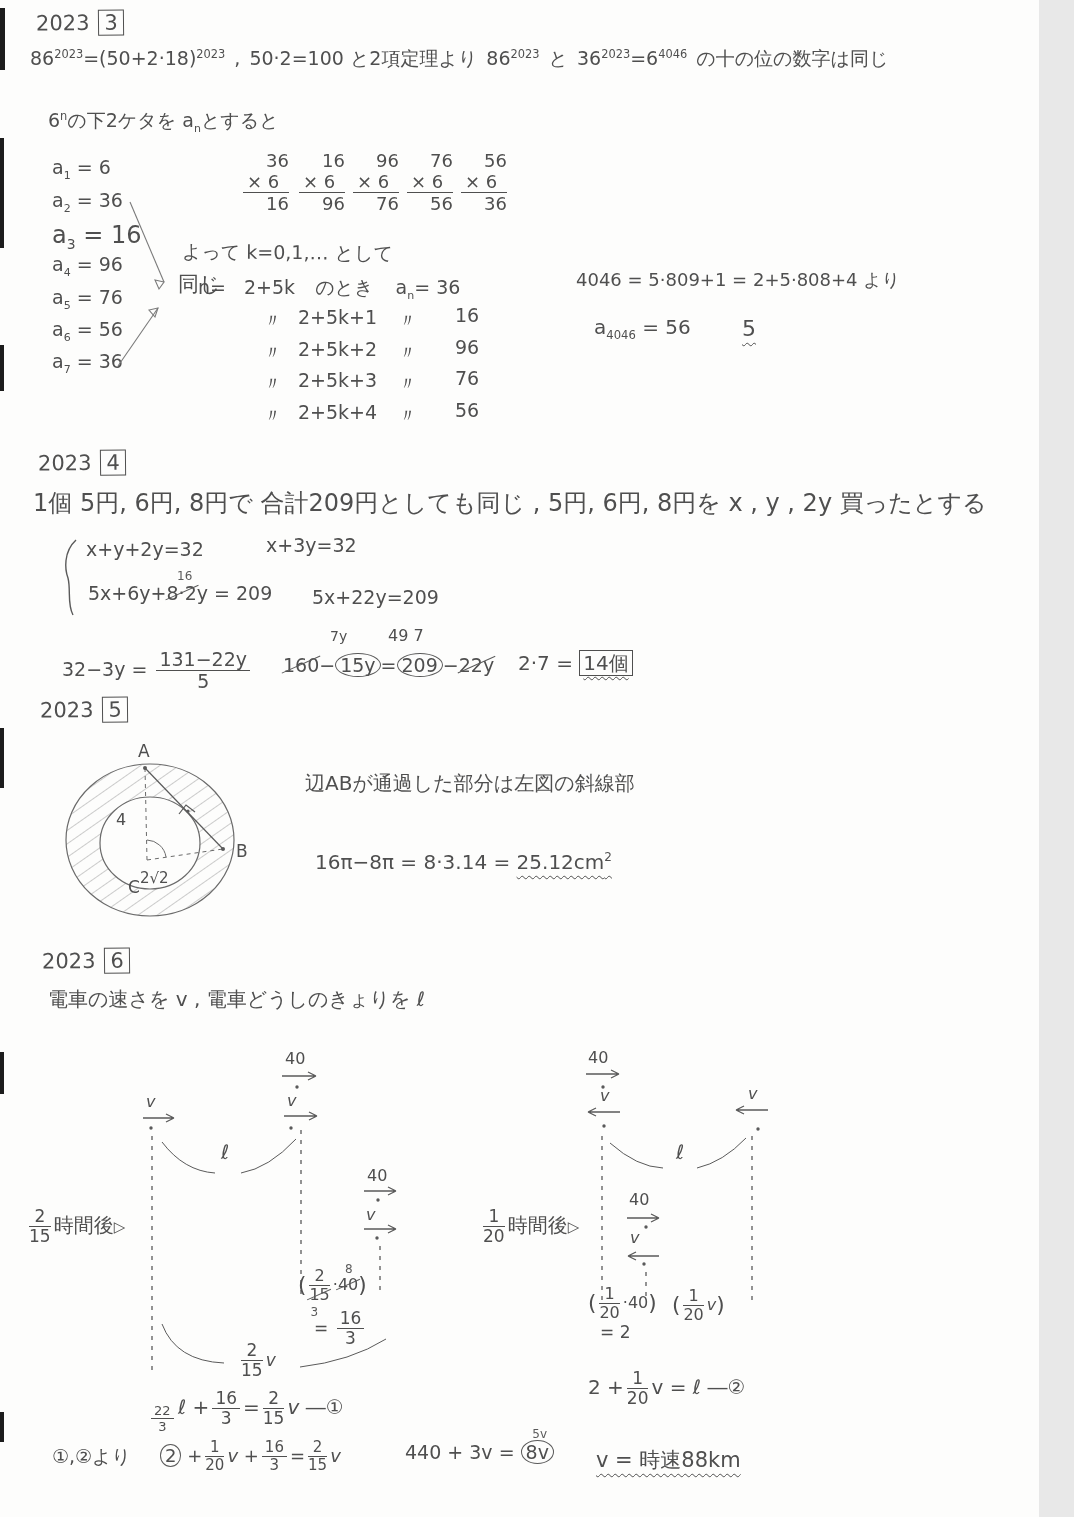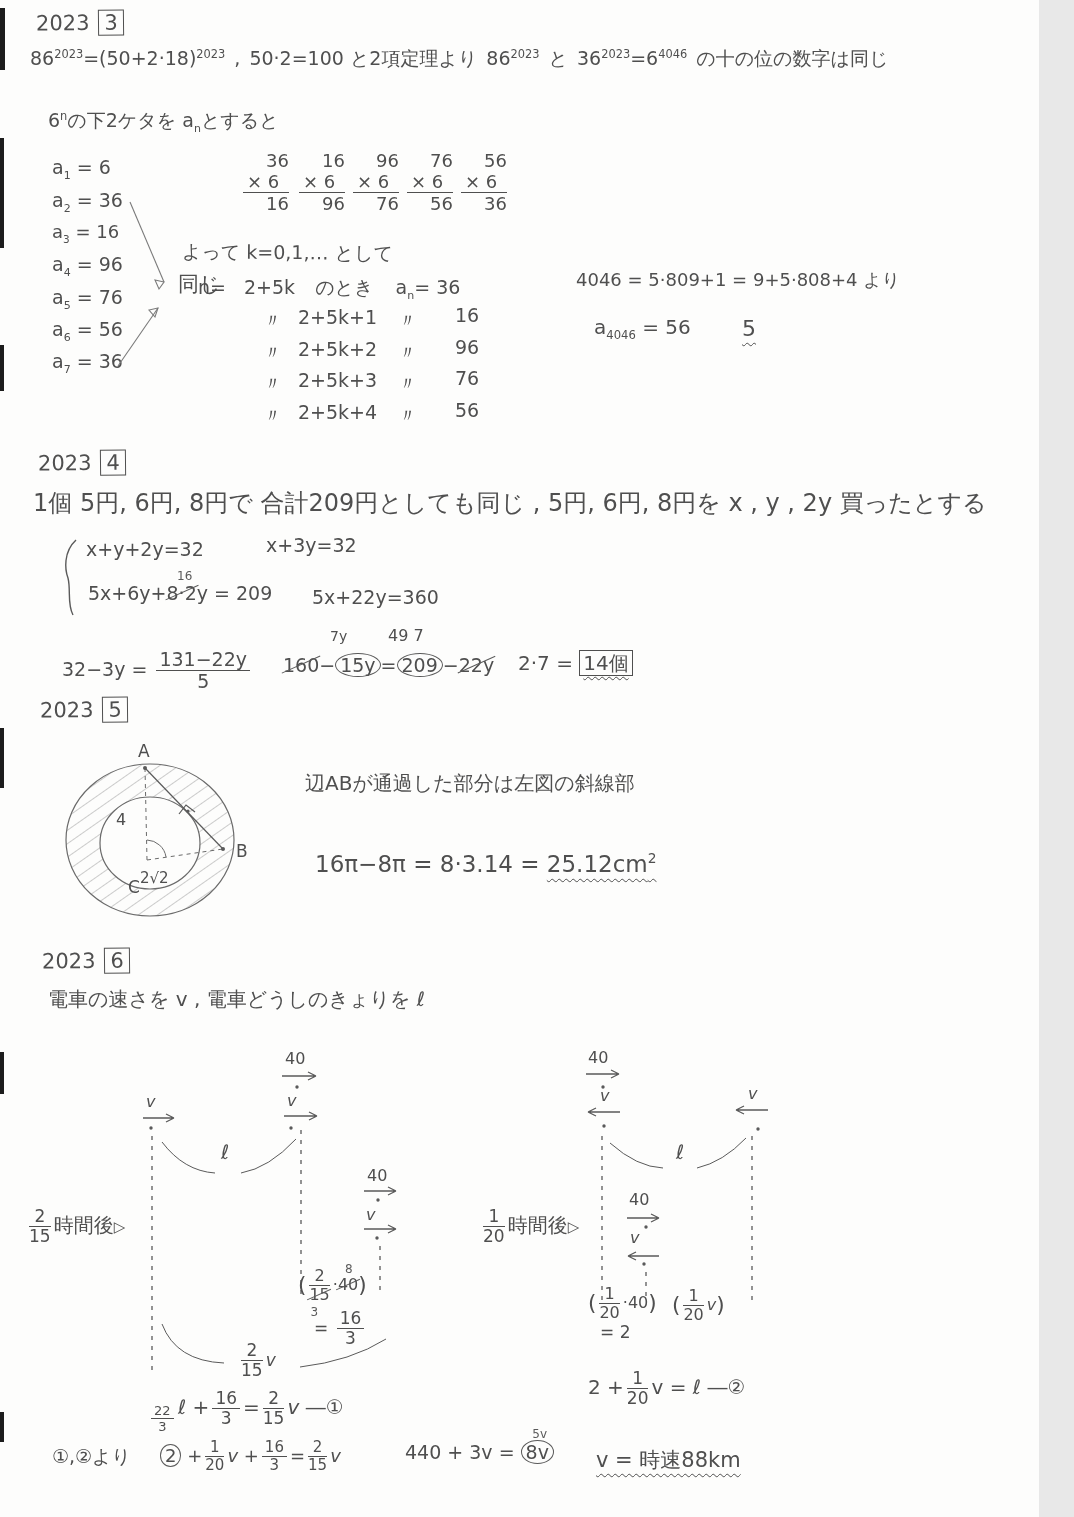--- a/index.html
+++ b/index.html
@@ -49,21 +49,21 @@
   <div class="hw" style="left:30px;top:46px;font-size:19px">
     <span>86</span><sup>2023</sup><span>=(50+2·18)</span><sup>2023</sup><span class="gap">,</span><span class="gap">50·2=100 と2項定理より</span><span class="gap">86</span><sup>2023</sup><span class="gap">と</span><span class="gap">36</span><sup>2023</sup><span>=6</span><sup>4046</sup><span class="gap">の十の位の数字は同じ</span>
   </div>
 
   <div class="hw" style="left:48px;top:108px;font-size:19px">
     <span>6</span><sup>n</sup><span>の下2ケタを a</span><sub>n</sub><span>とすると</span>
   </div>
 
   <div class="hw" style="left:52px;top:156px;font-size:19px"><span>a</span><sub>1</sub> <span>= 6</span></div>
   <div class="hw" style="left:52px;top:189px;font-size:19px"><span>a</span><sub>2</sub> <span>= 36</span></div>
-  <div class="hw" style="left:52px;top:221px;font-size:18px"><span>a</span><sub>3</sub> <span>= 16</span></div>
+  <div class="hw" style="left:52px;top:221px;font-size:24px"><span>a</span><sub>3</sub> <span>= 16</span></div>
   <div class="hw" style="left:52px;top:253px;font-size:19px"><span>a</span><sub>4</sub> <span>= 96</span></div>
   <div class="hw" style="left:52px;top:286px;font-size:19px"><span>a</span><sub>5</sub> <span>= 76</span></div>
   <div class="hw" style="left:52px;top:318px;font-size:19px"><span>a</span><sub>6</sub> <span>= 56</span></div>
   <div class="hw" style="left:52px;top:350px;font-size:19px"><span>a</span><sub>7</sub> <span>= 36</span></div>
 
   <svg class="hw" style="left:112px;top:198px" width="70" height="178">
     <g stroke="#7a7a7a" fill="none" stroke-width="1.1">
       <line x1="18" y1="4" x2="52" y2="84"></line>
       <path d="M52,84 l-9,-2 l4,9 z"></path>
       <line x1="6" y1="168" x2="46" y2="110"></line>
@@ -116,40 +116,40 @@
   <div class="hw" style="left:455px;top:336px;font-size:19px">96</div>
   <div class="hw" style="left:263px;top:371px;font-size:19px">〃</div>
   <div class="hw" style="left:298px;top:369px;font-size:19px">2+5k+3</div>
   <div class="hw" style="left:398px;top:371px;font-size:19px">〃</div>
   <div class="hw" style="left:455px;top:367px;font-size:19px">76</div>
   <div class="hw" style="left:263px;top:403px;font-size:19px">〃</div>
   <div class="hw" style="left:298px;top:401px;font-size:19px">2+5k+4</div>
   <div class="hw" style="left:398px;top:403px;font-size:19px">〃</div>
   <div class="hw" style="left:455px;top:399px;font-size:19px">56</div>
 
-  <div class="hw" style="left:576px;top:268px;font-size:18px">4046 = 5·809+1 = 9+5·808+4 より</div>
+  <div class="hw" style="left:576px;top:268px;font-size:18px">4046 = 5·809+1 = 2+5·808+4 より</div>
   <div class="hw" style="left:594px;top:315px;font-size:20px">
     <span>a</span><sub>4046</sub> <span>= 56</span>
   </div>
   <div class="hw wavy" style="left:742px;top:316px;font-size:22px">5</div>
 
   <div class="hw hdr rot1" style="left:38px;top:450px">
     <span>2023</span><span class="numbox">4</span>
   </div>
   <div class="hw" style="left:33px;top:487px;font-size:24px">1個 5円, 6円, 8円で 合計209円としても同じ , 5円, 6円, 8円を x , y , 2y 買ったとする</div>
 
   <svg class="hw" style="left:58px;top:538px" width="22" height="80">
     <path d="M18,2 C5,14 7,32 10,40 C13,52 9,66 15,77" stroke="#5a5a5a" stroke-width="1.4" fill="none"></path>
   </svg>
   <div class="hw" style="left:86px;top:538px;font-size:19px">x+y+2y=32</div>
   <div class="hw" style="left:266px;top:534px;font-size:19px">x+3y=32</div>
   <div class="hw" style="left:88px;top:582px;font-size:19px">
     <span>5x+6y+</span><span class="annwrap"><span class="cxl">8·2</span><span class="annt">16</span></span><span>y</span> <span>= 209</span>
   </div>
-  <div class="hw" style="left:312px;top:586px;font-size:19px">5x+22y=360</div>
+  <div class="hw" style="left:312px;top:586px;font-size:19px">5x+22y=209</div>
 
   <div class="hw" style="left:62px;top:650px;font-size:19px">
     <span>32−3y =</span>
     <span class="frac"><span class="fn">131−22y</span><span class="fd">5</span></span>
   </div>
 
   <div class="hw" style="left:330px;top:628px;font-size:14px">7y</div>
   <div class="hw" style="left:388px;top:626px;font-size:16px">49 7</div>
   <div class="hw" style="left:283px;top:653px;font-size:19px">
     <span class="cxl">160</span><span>−</span><span class="circ">15y</span><span>=</span><span class="circ">209</span><span>−</span><span class="cxl">22y</span>
@@ -182,21 +182,21 @@
     <circle cx="171" cy="116" r="2" fill="#5a5a5a"></circle>
     <circle cx="136" cy="78" r="1.6" fill="#5a5a5a"></circle>
     <text x="86" y="24" font-size="17">A</text>
     <text x="184" y="124" font-size="17">B</text>
     <text x="76" y="160" font-size="17">C</text>
     <text x="64" y="92" font-size="16">4</text>
     <text x="88" y="150" font-size="15">2√2</text>
   </svg>
 
   <div class="hw" style="left:305px;top:770px;font-size:20px">辺ABが通過した部分は左図の斜線部</div>
-  <div class="hw" style="left:315px;top:850px;font-size:23px">
+  <div class="hw" style="left:315px;top:850px;font-size:20px">
     <span>16π−8π = 8·3.14 =</span>
     <span class="wavy"><span>25.12cm</span><sup>2</sup></span>
   </div>
 
   <div class="hw hdr rot1" style="left:42px;top:948px">
     <span>2023</span><span class="numbox">6</span>
   </div>
   <div class="hw" style="left:48px;top:986px;font-size:20px">電車の速さを v , 電車どうしのきょりを ℓ</div>
 
   <svg class="hw" style="left:0;top:1030px" width="1074" height="360">

